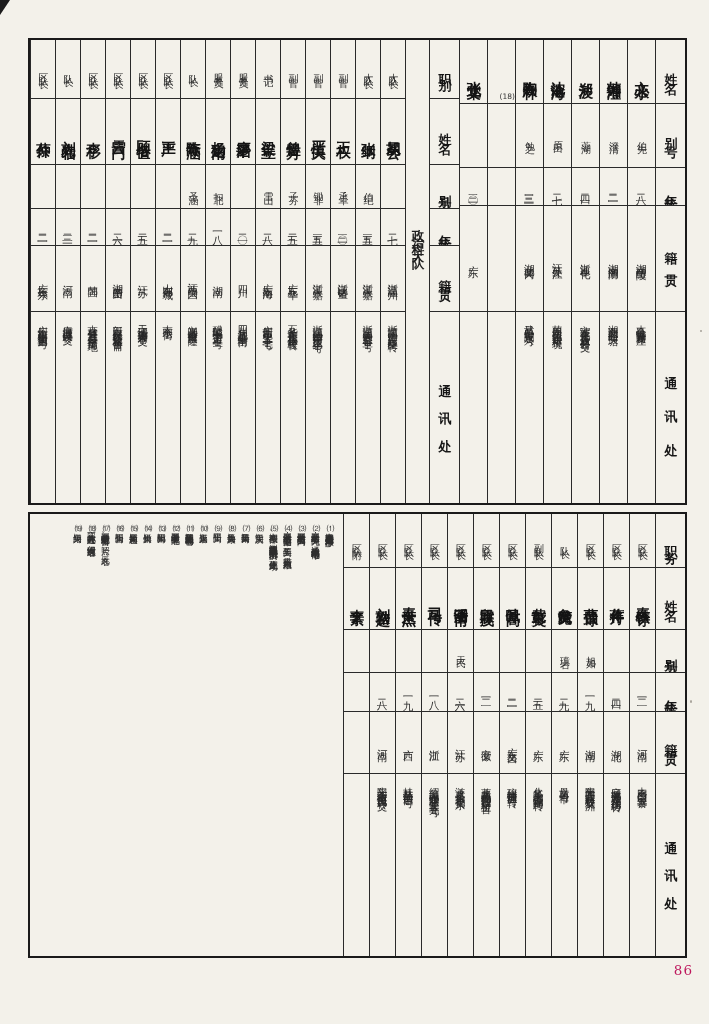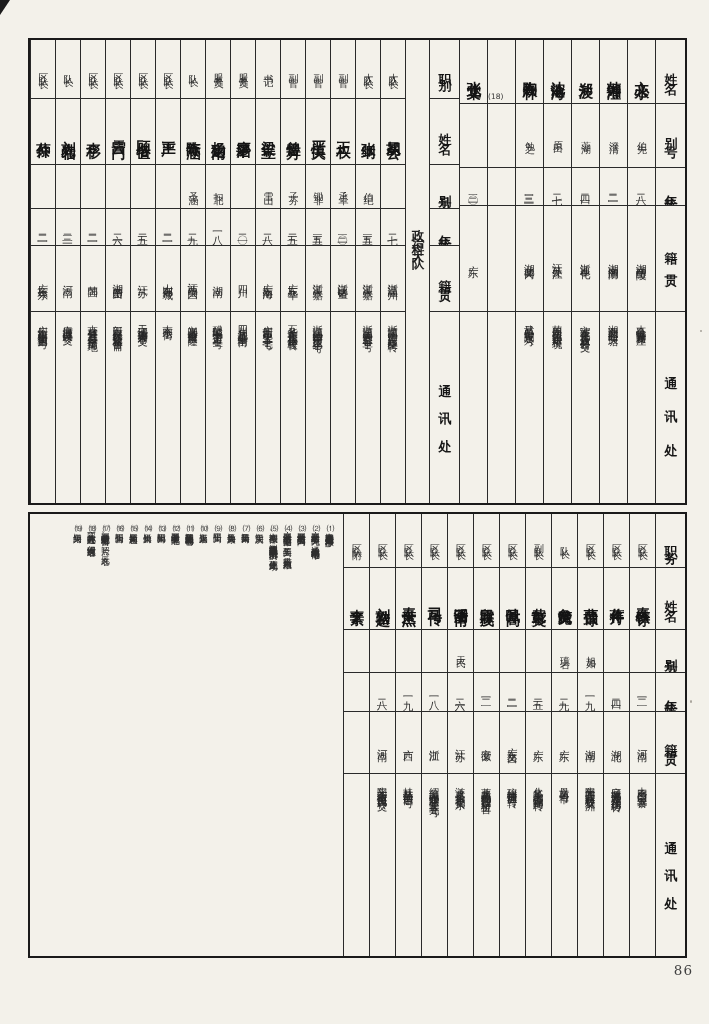--- a/index.html
+++ b/index.html
@@ -51,34 +51,34 @@
   .tb-rank{height:54px;} .tb-name{height:62px;} .tb-alias{height:43px;}
   .tb-age{height:39px;} .tb-origin{height:62px;} .tb-addr{flex:1;}
   
   .ls6 .vt{letter-spacing:6px;} .ls8 .vt{letter-spacing:9px;} .ls2 .vt{letter-spacing:2px;} .ls20 .vt{letter-spacing:22px;padding-top:10px;}
   .ls26 .vt{letter-spacing:28px;padding-top:14px;} .ls30 .vt{letter-spacing:34px;padding-top:16px;}
   
   .label-col{width:24px;flex:0 0 24px;justify-content:center;}
   .label-col .cell{border-bottom:none;height:100%;}
   .label-col .vt{font-size:12.5px;font-weight:700;letter-spacing:7px;padding-bottom:70px;}
   
-  .markbox{position:absolute;left:0;right:0;top:52px;text-align:left;
+  .markbox{position:absolute;left:0;right:0;top:52px;text-align:right;
     font-size:7.5px;color:#333;letter-spacing:0;}
   .name{position:relative;}
   
   .notes{flex:1 1 auto;border-left:none;position:relative;padding:4px 6px 4px 2px;}
   .notes-flow{
     height:100%;writing-mode:vertical-rl;text-orientation:upright;
     font-size:8.8px;line-height:13px;letter-spacing:0.4px;color:#2e2e2e;
   }
   .note{margin:0;}
   .note .num{font-size:7.5px;color:#333;}
   
   .page-num{position:absolute;right:16px;bottom:46px;font-size:13.5px;
-    font-family:"DejaVu Serif",serif;color:#404040;letter-spacing:1px;}
+    font-family:"DejaVu Serif",serif;color:#be185d;letter-spacing:1px;}
   
   .corner-artifact{position:absolute;left:0;top:0;width:10px;height:15px;
     background:#1c1c1c;clip-path:polygon(0 0,100% 0,0 100%);}
   .speck{position:absolute;border-radius:50%;background:rgba(70,65,55,.45);}
 </style>
 </head>
 <body>
 
 <div class="corner-artifact"></div>
 <div class="speck" style="left:640px;top:150px;width:3px;height:3px;"></div>

